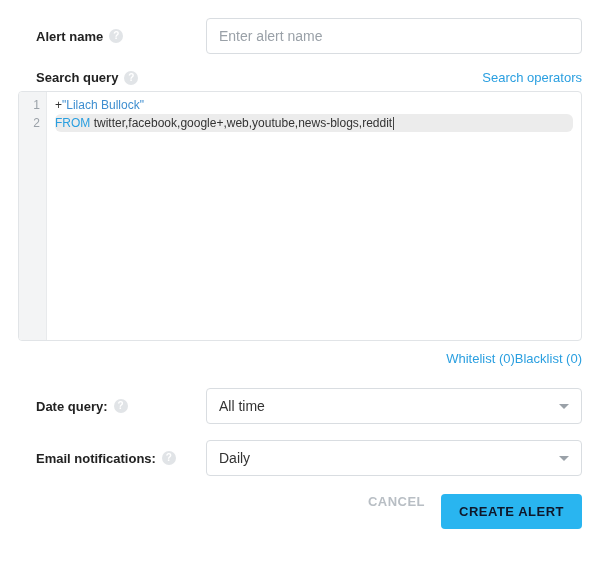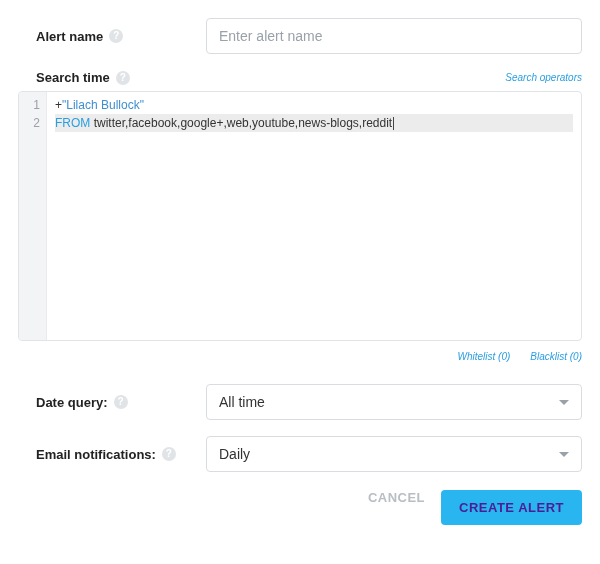--- a/index.html
+++ b/index.html
@@ -18,21 +18,21 @@
     border-radius: 4px;
     padding: 0 12px;
     font-size: 14px;
     color: #333;
     background:#fff;
   }
   input.text::placeholder { color: #9aa1a8; }
 
   .sq-head { display:flex; align-items:center; justify-content:space-between; margin-top:4px; margin-bottom:6px; }
   .sq-head .label-col { width:auto; }
-  .link { color: #2a9fe0; font-size: 10px; cursor: pointer; font-style: italic; }
+  .link { color: #2a9fe0; font-size: 13px; cursor: pointer; }
 
   .codebox {
     border: 1px solid #e1e4e7;
     border-radius: 4px;
     height: 250px;
     display: flex;
     overflow: hidden;
     background:#fff;
     font-family: Menlo, Consolas, monospace;
     font-size: 12px;
@@ -47,53 +47,53 @@
     line-height: 18px;
     user-select: none;
   }
   .code {
     flex: 1;
     padding: 4px 8px 0 8px;
     line-height: 18px;
     white-space: pre;
   }
   .code .l1, .code .l2 { display:block; }
-  .code .l2 { background: #ececec; }
+  .code .l2 { background: #ececec; border-radius: 6px; }
   .t-plus { color: #333; }
   .t-str { color: #3e8ed0; }
   .t-kw { color: #2a9fe0; text-transform: uppercase; }
   .t-plain { color: #333; }
   .cursor { display:inline-block; width:0; border-right:1px solid #444; height:13px; vertical-align:middle; margin-left:1px;}
 
-  .wl-row { display:flex; justify-content:flex-end; gap:20px; margin: 10px 0 22px 0; }
+  .wl-row { display:flex; justify-content:flex-end; margin: 10px 0 22px 0; }
 
   .select { display:flex; align-items:center; justify-content:space-between; cursor:pointer;gap:40px; }
   .select .val { color:#333; }
   .chev { width:0; height:0; border-left:5px solid transparent; border-right:5px solid transparent; border-top:5px solid #9aa1a8; }
 
   .footer { display:flex; justify-content:flex-end; align-items:flex-start; gap:16px; margin-top:18px; }
   .btn-cancel { color:#b8bec4; font-weight:600; letter-spacing:0.5px; font-size:13px; cursor:pointer; }
-  .btn-primary { background:#29b5f0; color:#4c1d95; font-weight:600; letter-spacing:0.5px; font-size:13px; padding:10px 18px; border-radius:4px; cursor:pointer; border:none; }
+  .btn-primary { background:#29b5f0; color:#0f172a; font-weight:600; letter-spacing:0.5px; font-size:13px; padding:10px 18px; border-radius:4px; cursor:pointer; border:none; }
 </style>
 </head>
 <body>
 
 <div class="row">
   <div class="label-col">
     <span>Alert name</span>
     <span class="help-icon">?</span>
   </div>
   <div class="field-col">
     <input class="text" type="text" placeholder="Enter alert name" style="">
   </div>
 </div>
 
 <div class="sq-head">
   <div class="label-col">
-    <span>Search time</span>
+    <span>Search query</span>
     <span class="help-icon">?</span>
   </div>
   <span class="link">Search operators</span>
 </div>
 
 <div class="codebox">
   <div class="gutter">
     <div>1</div>
     <div>2</div>
   </div>

